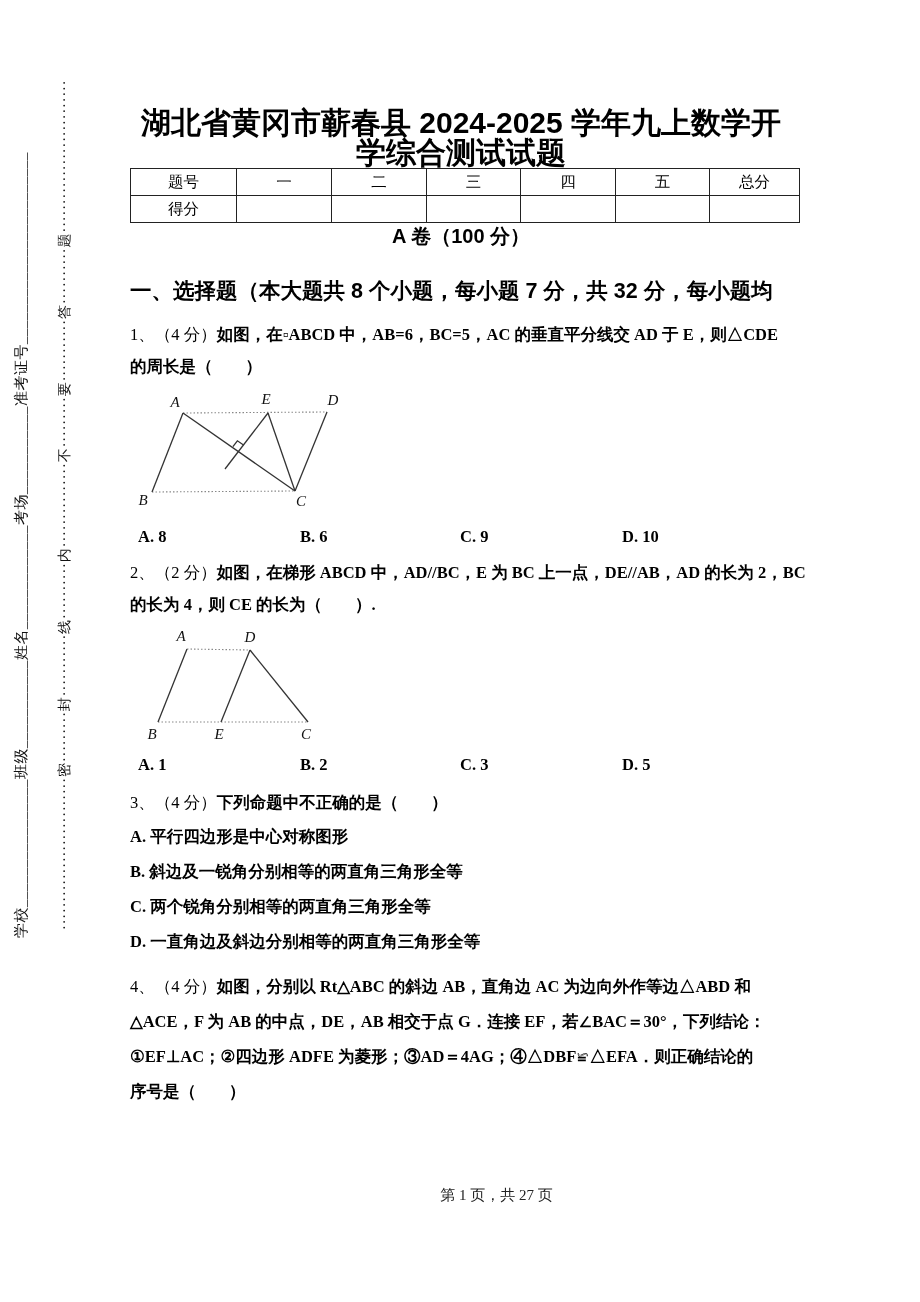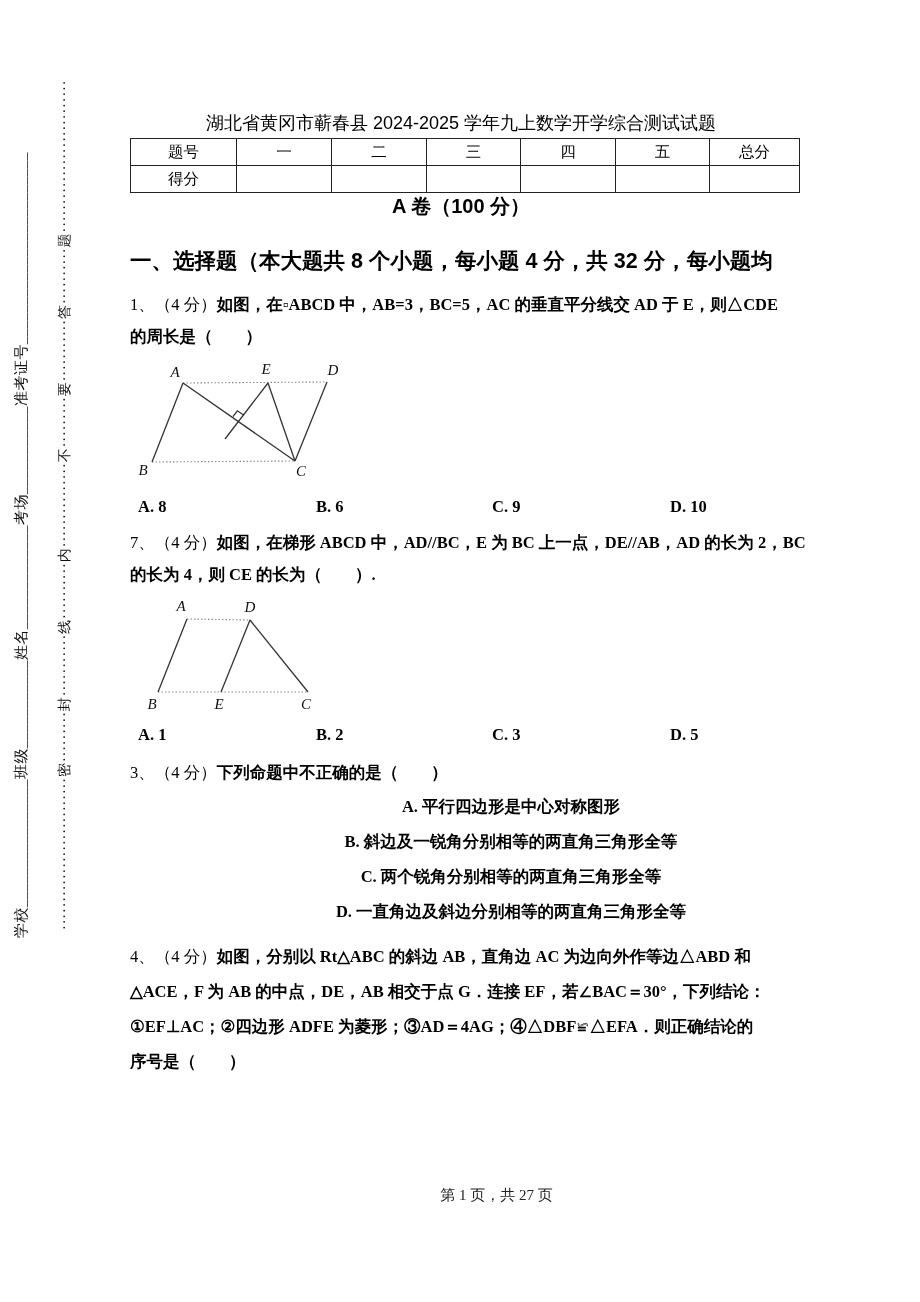--- a/index.html
+++ b/index.html
@@ -16,22 +16,22 @@
   }
   .margin-seal{
     position:absolute;left:56px;top:930px;
     transform:rotate(-90deg);transform-origin:top left;
     white-space:nowrap;font-size:14px;letter-spacing:1px;color:#111;
   }
   
   .content{position:absolute;left:130px;top:0;width:762px;}
   .title{
     margin:108px 0 0 0;width:662px;text-align:center;
-    font-family:"Liberation Sans",sans-serif;font-weight:normal;
-    font-size:18px;line-height:30px;
+    font-family:"Liberation Sans",sans-serif;font-weight:bold;
+    font-size:30px;line-height:30px;
   }
   table.score-table{
     width:662px;border-collapse:collapse;
     font-size:15.5px;table-layout:fixed;
   }
   table.score-table td{
     border:1.5px solid #222;height:26px;text-align:center;padding:0;
   }
   .col0{width:105px}.col1{width:94px}.col2{width:94px}.col3{width:93px}
   .col4{width:94px}.col5{width:93px}.col6{width:89px}
@@ -45,25 +45,25 @@
   .q{font-size:16.5px;line-height:32px;}
   .q-line{white-space:nowrap;}
   .q-num{font-weight:normal;}
   .q-bold{font-weight:bold;}
   .q1{margin-top:3px;}
   .q2{margin-top:8px;}
   .q3{margin-top:10px;}
   .wide{line-height:35px;}
   .opts-row{
     display:grid;grid-template-columns:162px 160px 162px auto;
-    padding-left:8px;font-weight:bold;font-size:16.5px;height:24px;line-height:24px;gap:16px;
+    padding-left:8px;font-weight:bold;font-size:16.5px;height:24px;line-height:24px;
   }
   .opts-row.r1{margin-top:4px;}
   .opts-row.r2{margin-top:4px;}
-  .opt-full{font-weight:bold;font-size:16.5px;line-height:35px;white-space:nowrap;text-align:center;}
+  .opt-full{font-weight:bold;font-size:16.5px;line-height:35px;white-space:nowrap;}
   figure{margin:0;padding:0;}
   .fig1{margin:6px 0 0 0;}
   .fig2{margin:6px 0 0 0;}
   svg line,svg polyline{stroke:#333;stroke-width:1.3;fill:none;}
   svg line.dotted{stroke:#888;stroke-width:1.1;stroke-dasharray:1.5,2;}
   svg text{font-family:"Liberation Serif",serif;font-style:italic;font-size:15px;fill:#111;}
   .footer{
     position:absolute;top:1186px;left:9px;width:920px;
     text-align:center;padding-left:55px;box-sizing:border-box;
     font-size:15px;color:#222;
@@ -100,26 +100,26 @@
         <td class="col4"></td>
         <td class="col5"></td>
         <td class="col6"></td>
       </tr>
     </tbody>
       </table>
 
     <div class="paper-a">A 卷（100 分）</div>
 
     <div class="sec-heading">
-      <div>一、选择题（本大题共 8 个小题，每小题 4 分，共 32 分，每小题均</div>
+      <div>一、选择题（本大题共 8 个小题，每小题 7 分，共 32 分，每小题均</div>
     </div>
 
     <div class="q q1">
       <div class="q-line">
-        <span class="q-num">1、（4 分）</span><span class="q-bold">如图，在▫ABCD 中，AB=3，BC=5，AC 的垂直平分线交 AD 于 E，则△CDE</span>
+        <span class="q-num">1、（4 分）</span><span class="q-bold">如图，在▫ABCD 中，AB=6，BC=5，AC 的垂直平分线交 AD 于 E，则△CDE</span>
       </div>
       <div class="q-line q-bold">的周长是（　　）</div>
     </div>
 
     <figure class="fig1">
       <svg width="240" height="128" viewBox="0 0 240 128">
         <line class="dotted" x1="53" y1="24" x2="197" y2="23"></line>
         <line class="dotted" x1="22" y1="103" x2="165" y2="102"></line>
         <line x1="53" y1="24" x2="22" y2="103"></line>
         <line x1="197" y1="23" x2="165" y2="102"></line>
@@ -137,21 +137,21 @@
 
     <div class="opts-row r1">
       <span>A. 8</span>
       <span>B. 6</span>
       <span>C. 9</span>
       <span>D. 10</span>
     </div>
 
     <div class="q q2">
       <div class="q-line">
-        <span class="q-num">7、（4 分）</span><span class="q-bold">如图，在梯形 ABCD 中，AD//BC，E 为 BC 上一点，DE//AB，AD 的长为 2，BC</span>
+        <span class="q-num">2、（2 分）</span><span class="q-bold">如图，在梯形 ABCD 中，AD//BC，E 为 BC 上一点，DE//AB，AD 的长为 2，BC</span>
       </div>
       <div class="q-line q-bold">的长为 4，则 CE 的长为（　　）.</div>
     </div>
 
     <figure class="fig2">
       <svg width="210" height="118" viewBox="0 0 210 118">
         <line class="dotted" x1="57" y1="22" x2="120" y2="23"></line>
         <line class="dotted" x1="28" y1="95" x2="178" y2="95"></line>
         <line x1="57" y1="22" x2="28" y2="95"></line>
         <line x1="120" y1="23" x2="178" y2="95"></line>

